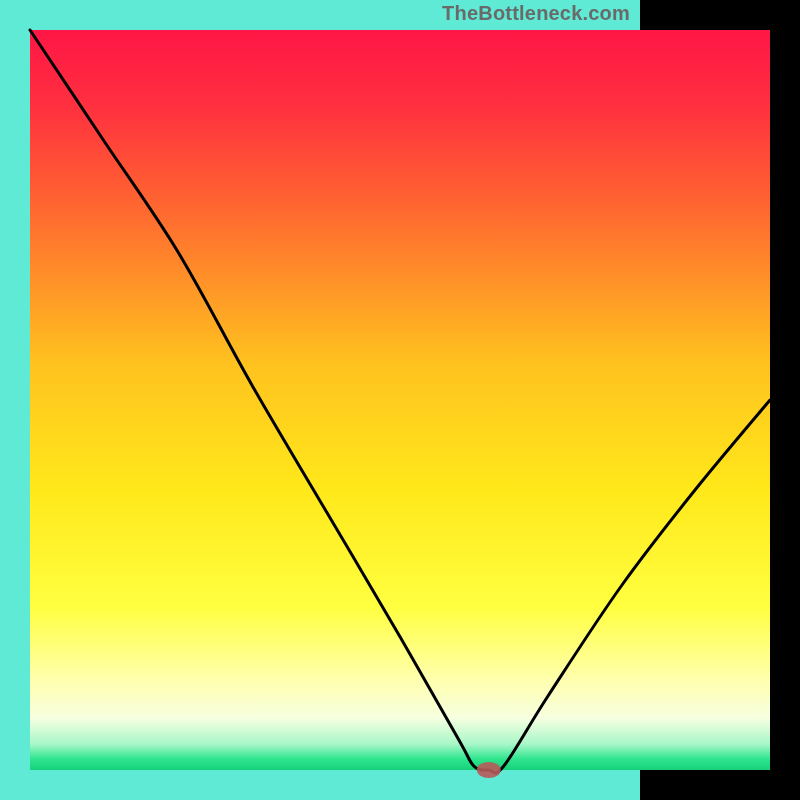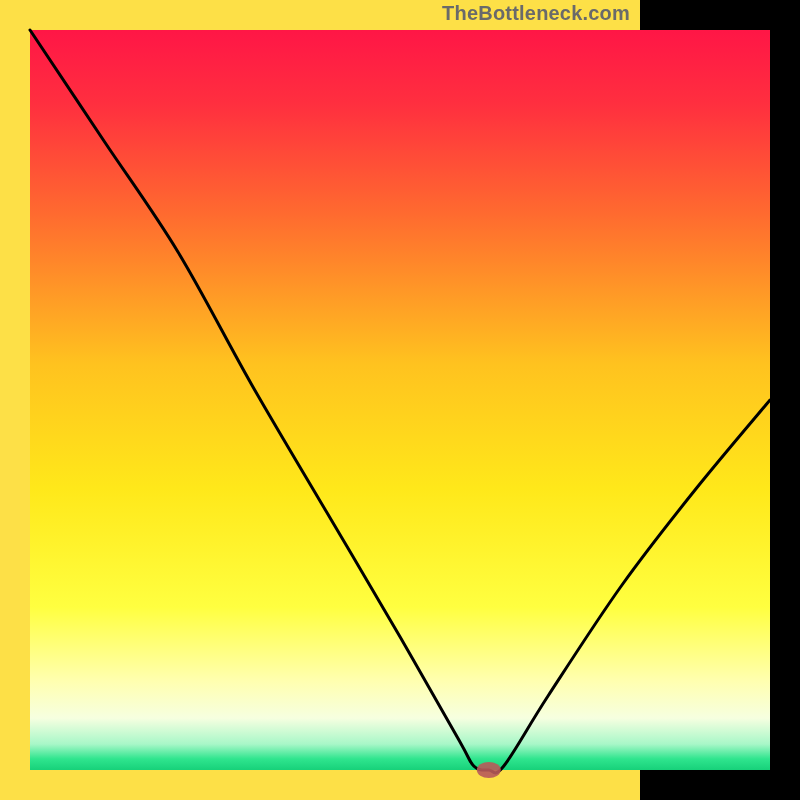--- a/index.html
+++ b/index.html
@@ -8,21 +8,21 @@
     width: 800px;
     height: 800px;
     background: #000;
     overflow: hidden;
     font-family: Arial, Helvetica, sans-serif;
   }
   .frame {
     position: relative;
     width: 640px;
     height: 800px;
-    background: #fde047;
+    background: #5eead4;
   }
   .watermark {
     position: absolute;
     top: 2px;
     right: 10px;
     color: #6a6a6a;
     font-size: 20px;
     font-weight: 600;
     letter-spacing: 0.2px;
     z-index: 10;

